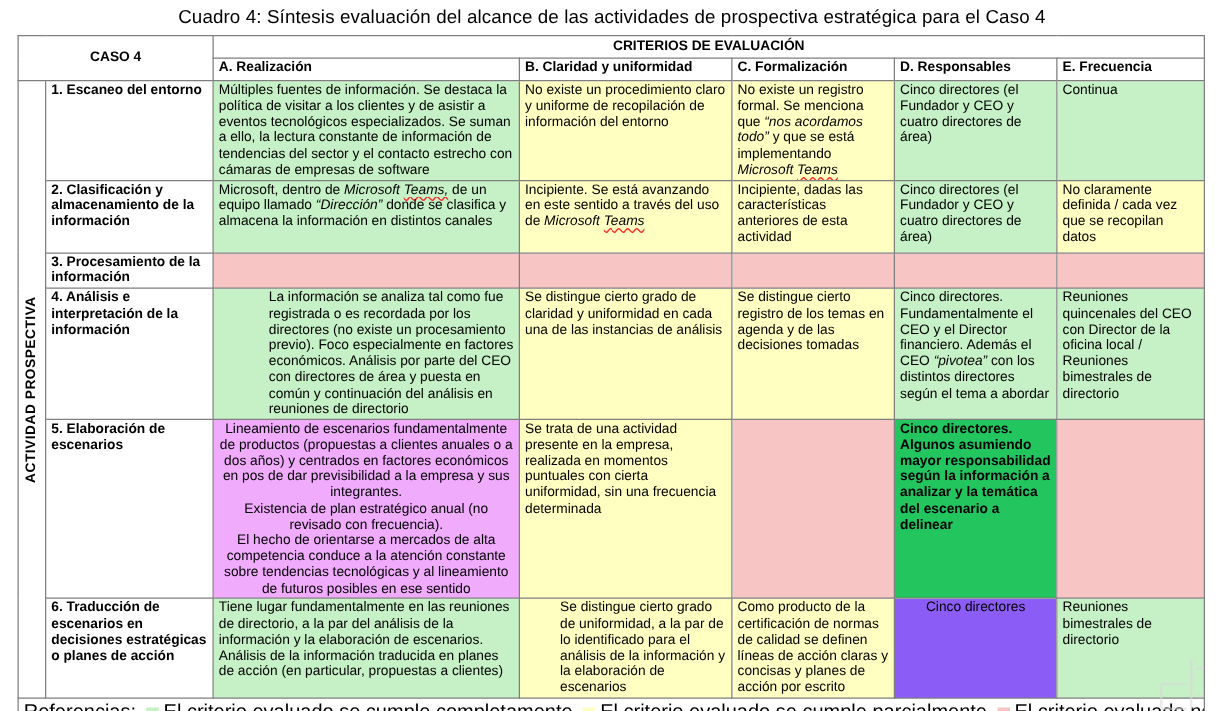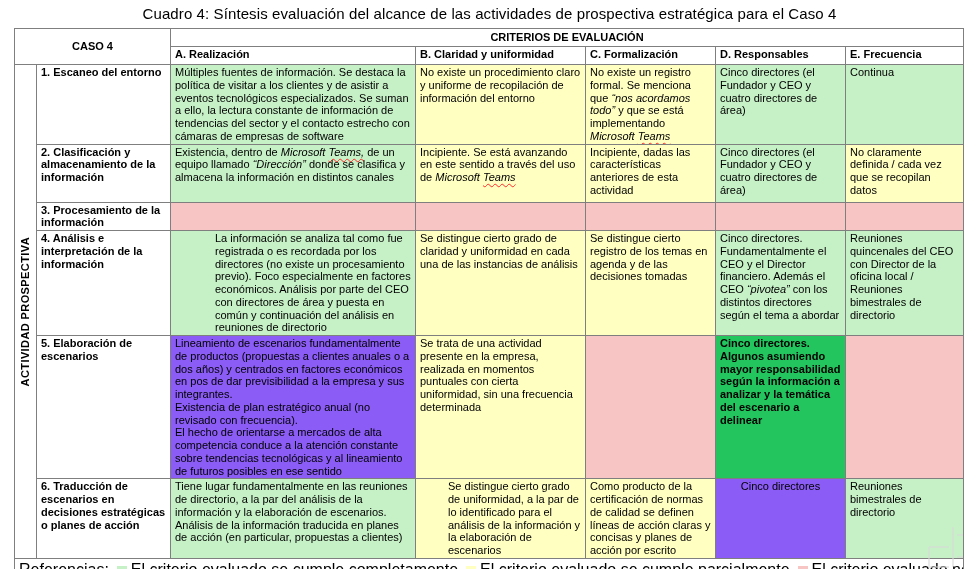--- a/index.html
+++ b/index.html
@@ -83,21 +83,21 @@
     </td>
     <td class="activity">1. Escaneo del entorno</td>
     <td class="cell" style="background: rgb(198, 240, 198);">Múltiples fuentes de información. Se destaca la política de visitar a los clientes y de asistir a eventos tecnológicos especializados. Se suman a ello, la lectura constante de información de tendencias del sector y el contacto estrecho con cámaras de empresas de software</td>
     <td class="cell" style="background: rgb(255, 255, 194);">No existe un procedimiento claro y uniforme de recopilación de información del entorno</td>
     <td class="cell" style="background: rgb(255, 255, 194);"><span>No existe un registro formal. Se menciona que </span><span class="it">“nos acordamos todo”</span><span> y que se está implementando </span><span class="it">Microsoft </span><span class="it spell">Teams</span></td>
     <td class="cell" style="background: rgb(198, 240, 198);">Cinco directores (el Fundador y CEO y cuatro directores de área)</td>
     <td class="cell" style="background: rgb(198, 240, 198);">Continua</td>
   </tr>
   <tr class="r2">
     <td class="activity">2. Clasificación y almacenamiento de la información</td>
-    <td class="cell" style="background: rgb(198, 240, 198);"><span>Existencia, dentro de </span><span class="it">Microsoft </span><span class="it spell">Teams,</span><span> de un equipo llamado </span><span class="it">“Dirección”</span><span> donde se clasifica y almacena la información en distintos canales</span></td>
+    <td class="cell" style="background: rgb(198, 240, 198);"><span>Microsoft, dentro de </span><span class="it">Microsoft </span><span class="it spell">Teams,</span><span> de un equipo llamado </span><span class="it">“Dirección”</span><span> donde se clasifica y almacena la información en distintos canales</span></td>
     <td class="cell" style="background: rgb(255, 255, 194);"><span>Incipiente. Se está avanzando en este sentido a través del uso de </span><span class="it">Microsoft </span><span class="it spell">Teams</span></td>
     <td class="cell" style="background: rgb(255, 255, 194);">Incipiente, dadas las características anteriores de esta actividad</td>
     <td class="cell" style="background: rgb(198, 240, 198);">Cinco directores (el Fundador y CEO y cuatro directores de área)</td>
     <td class="cell" style="background: rgb(255, 255, 194);">No claramente definida / cada vez que se recopilan datos</td>
   </tr>
   <tr class="r3">
     <td class="activity">3. Procesamiento de la información</td>
     <td class="cell" style="background: rgb(248, 197, 197);"></td>
     <td class="cell" style="background: rgb(248, 197, 197);"></td>
     <td class="cell" style="background: rgb(248, 197, 197);"></td>
@@ -107,21 +107,21 @@
   <tr class="r4">
     <td class="activity">4. Análisis e interpretación de la información</td>
     <td class="cell" style="background: rgb(198, 240, 198); padding-left: 44px;">La información se analiza tal como fue registrada o es recordada por los directores (no existe un procesamiento previo). Foco especialmente en factores económicos. Análisis por parte del CEO con directores de área y puesta en común y continuación del análisis en reuniones de directorio</td>
     <td class="cell" style="background: rgb(255, 255, 194);">Se distingue cierto grado de claridad y uniformidad en cada una de las instancias de análisis</td>
     <td class="cell" style="background: rgb(255, 255, 194);">Se distingue cierto registro de los temas en agenda y de las decisiones tomadas</td>
     <td class="cell" style="background: rgb(198, 240, 198);"><span>Cinco directores. Fundamentalmente el CEO y el Director financiero. Además el CEO </span><span class="it">“pivotea”</span><span> con los distintos directores según el tema a abordar</span></td>
     <td class="cell" style="background: rgb(198, 240, 198);">Reuniones quincenales del CEO con Director de la oficina local / Reuniones bimestrales de directorio</td>
   </tr>
   <tr class="r5">
     <td class="activity">5. Elaboración de escenarios</td>
-    <td class="cell" style="background: #8b5cf6;">Lineamiento de escenarios fundamentalmente de productos (propuestas a clientes anuales o a dos años) y centrados en factores económicos en pos de dar previsibilidad a la empresa y sus integrantes.
+    <td class="cell" style="background: #f0abfc; text-align: center;">Lineamiento de escenarios fundamentalmente de productos (propuestas a clientes anuales o a dos años) y centrados en factores económicos en pos de dar previsibilidad a la empresa y sus integrantes.
 Existencia de plan estratégico anual (no revisado con frecuencia).
 El hecho de orientarse a mercados de alta competencia conduce a la atención constante sobre tendencias tecnológicas y al lineamiento de futuros posibles en ese sentido</td>
     <td class="cell" style="background: rgb(255, 255, 194);">Se trata de una actividad presente en la empresa, realizada en momentos puntuales con cierta uniformidad, sin una frecuencia determinada</td>
     <td class="cell" style="background: rgb(248, 197, 197);"></td>
     <td class="cell" style="background: #22c55e; font-weight: bold;">Cinco directores.
 Algunos asumiendo mayor responsabilidad según la información a analizar y la temática del escenario a delinear</td>
     <td class="cell" style="background: rgb(248, 197, 197);"></td>
   </tr>
   <tr class="r6">
     <td class="activity">6. Traducción de escenarios en decisiones estratégicas o planes de acción</td>

